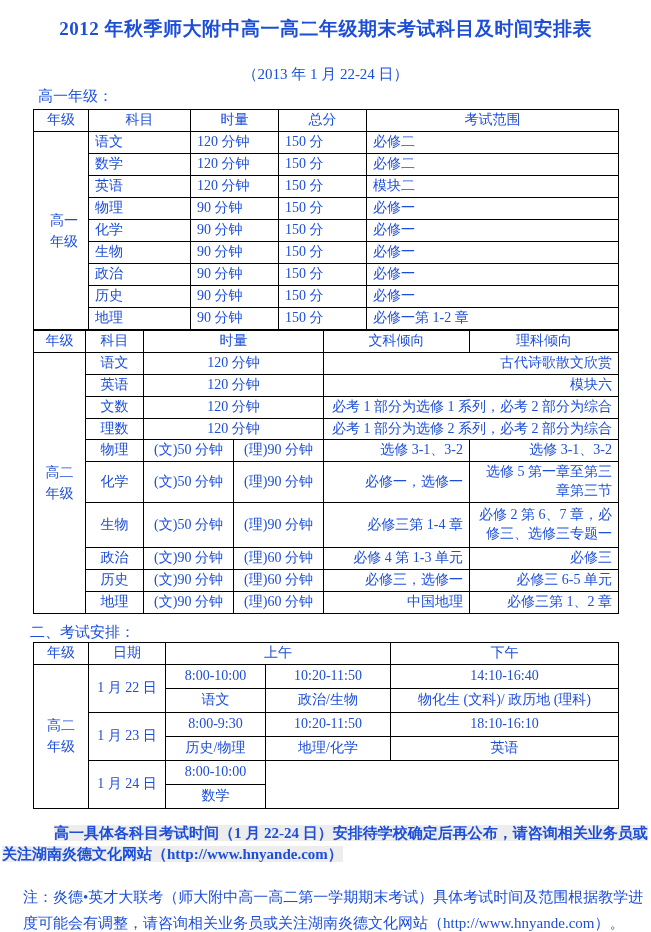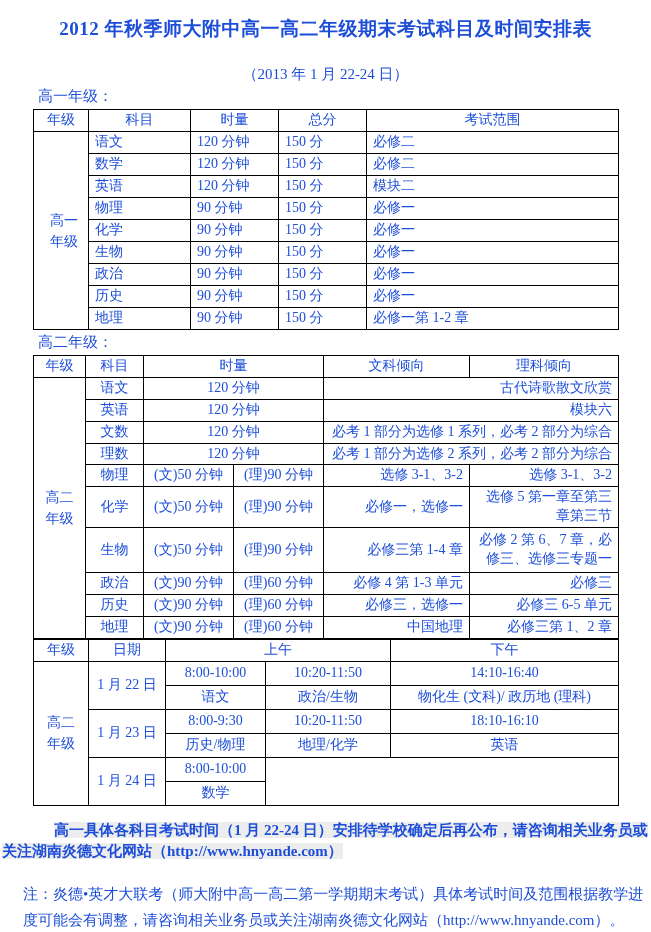--- a/index.html
+++ b/index.html
@@ -157,21 +157,20 @@
       </tr>
       <tr>
         <td>地理</td>
         <td>90 分钟</td>
         <td>150 分</td>
         <td>必修一第 1-2 章</td>
       </tr>
     </tbody>
   </table>
 
-  <div class="tbl-label">高二年级：</div>
 
   <table class="t2">
     <colgroup>
         <col style="width:52px">
         <col style="width:58px">
         <col style="width:90px">
         <col style="width:90px">
         <col style="width:146px">
         <col style="width:149px">
       </colgroup>
@@ -244,20 +243,21 @@
       <tr>
         <td class="subject-cell">地理</td>
         <td class="time-cell">(文)90 分钟</td>
         <td class="time-cell">(理)60 分钟</td>
         <td class="scope-cell">中国地理</td>
         <td class="scope-cell">必修三第 1、2 章</td>
       </tr>
     </tbody>
   </table>
 
+  <div class="sec-heading">二、考试安排：</div>
 
   <table class="t3">
     <colgroup>
         <col style="width:55px">
         <col style="width:77px">
         <col style="width:100px">
         <col style="width:125px">
         <col style="width:228px">
       </colgroup>
     <thead>

